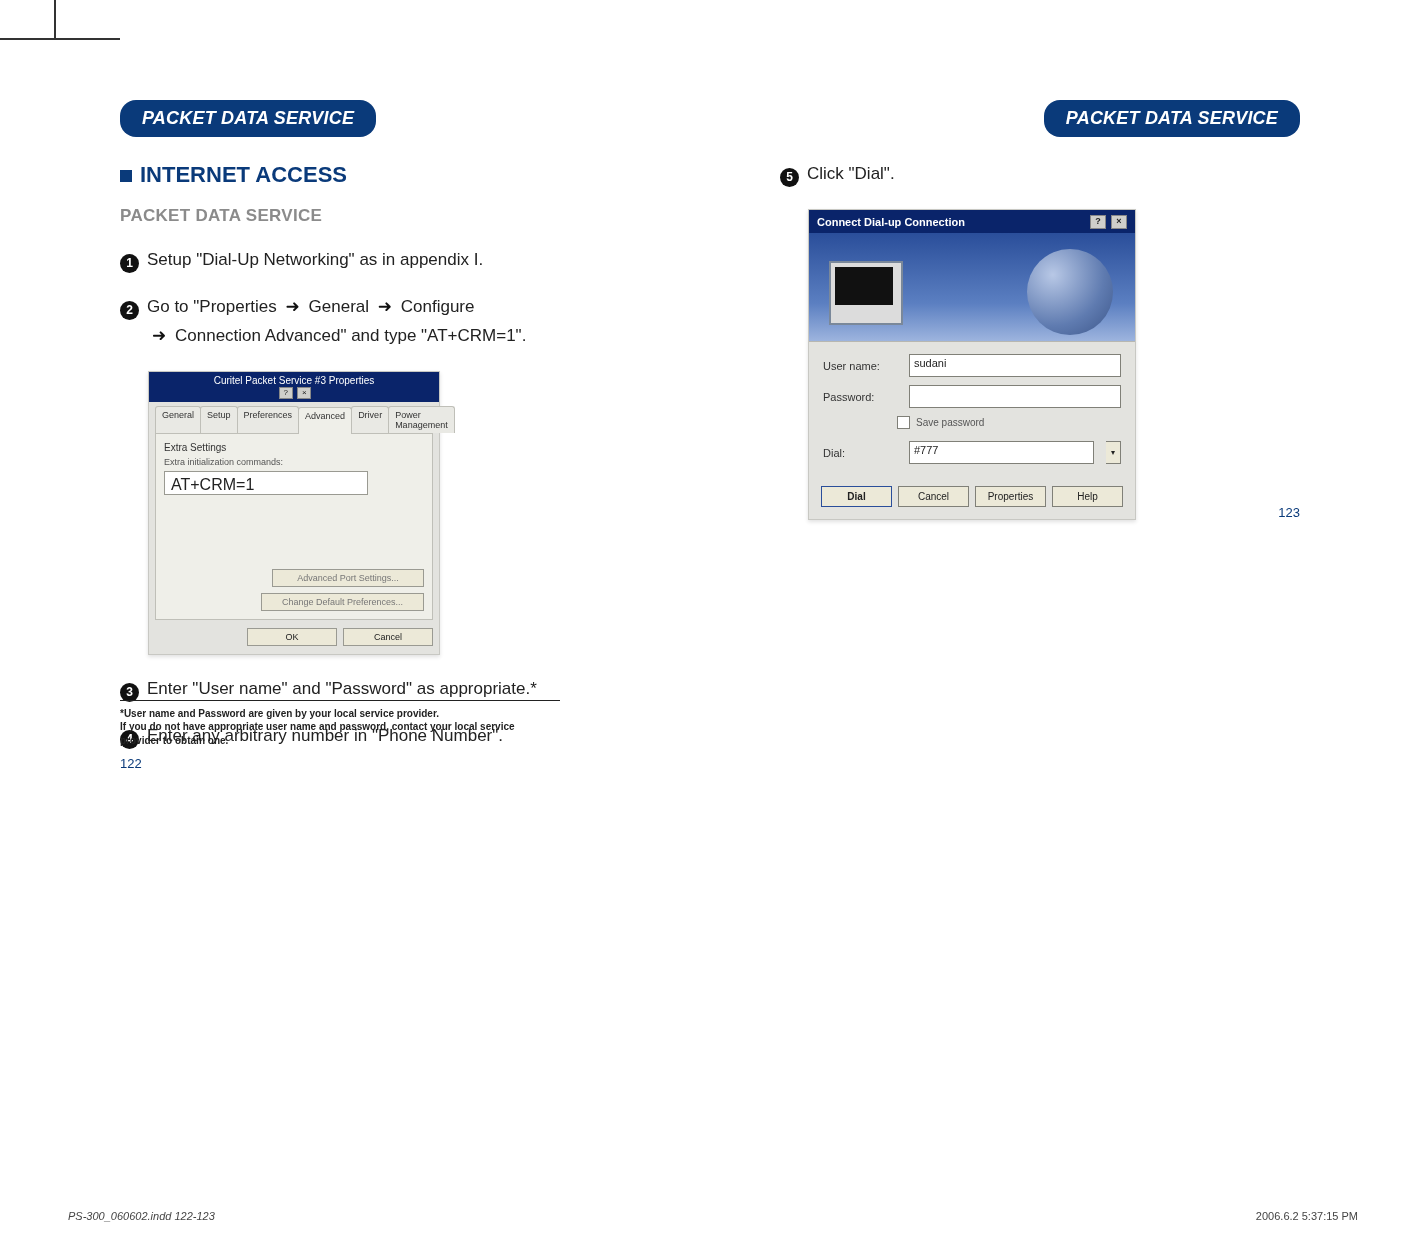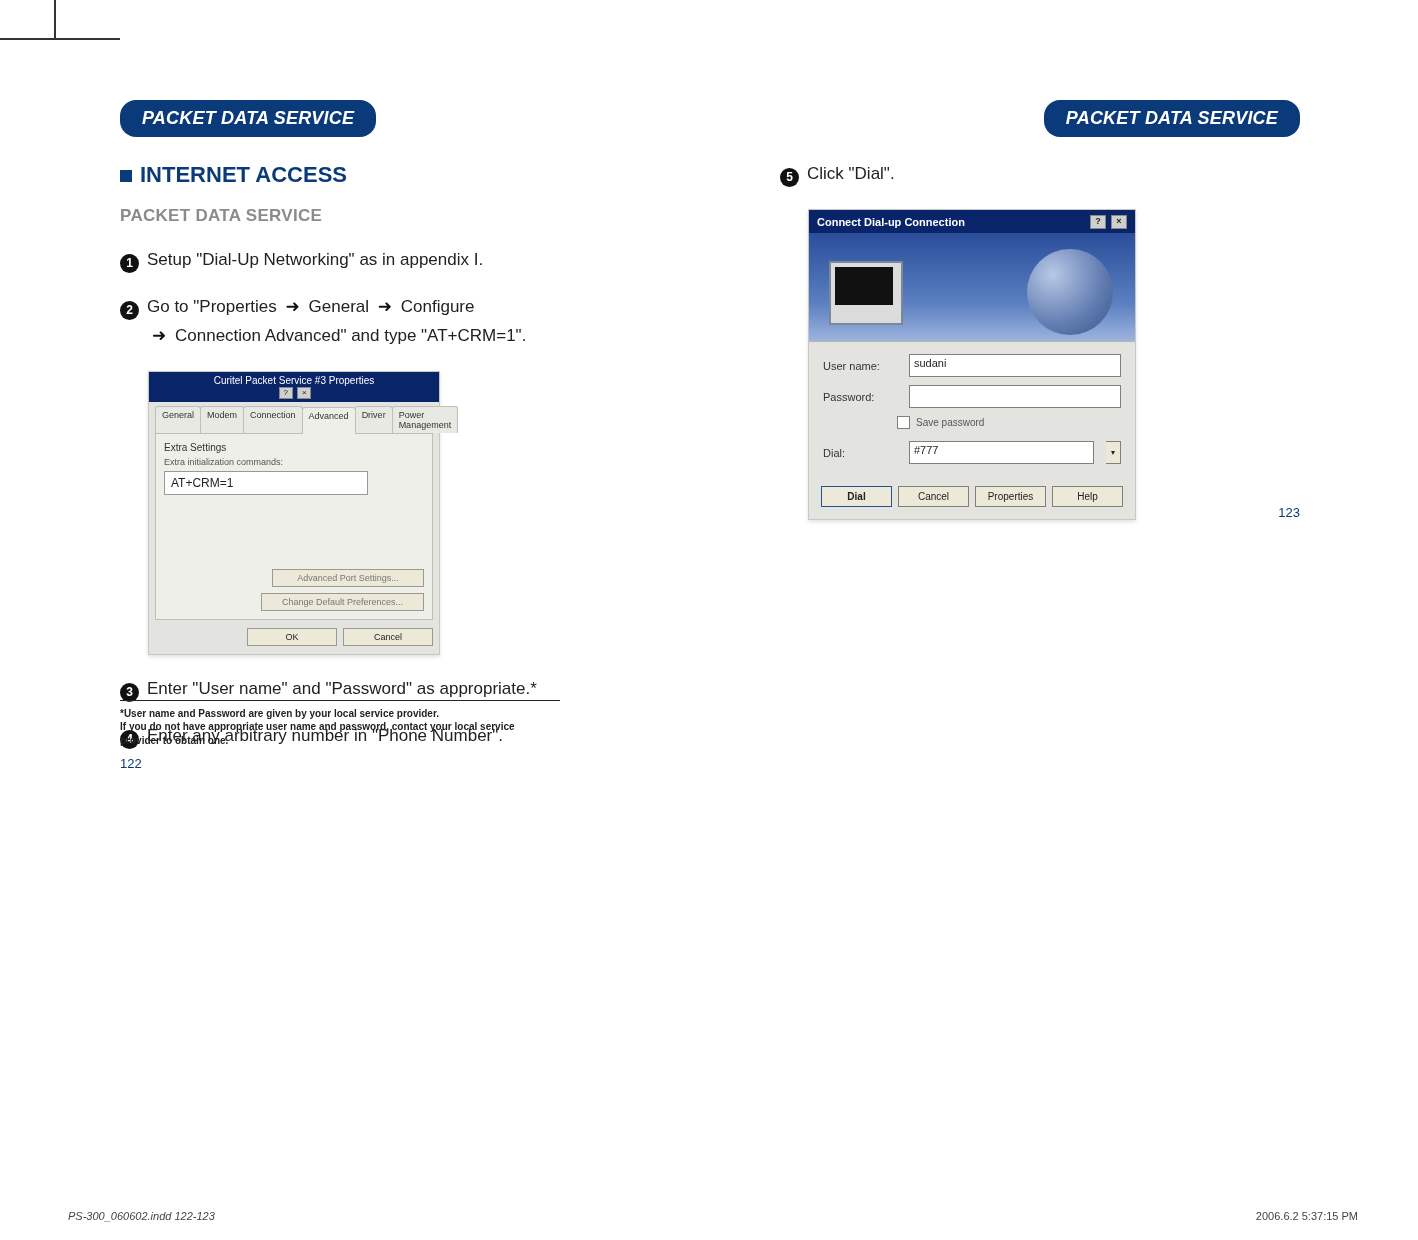--- a/index.html
+++ b/index.html
@@ -34,21 +34,21 @@
   .s1 .winbtns span{display:inline-block;width:12px;height:10px;background:#cfcfcb;
                     border:1px solid #888;margin-left:2px;font-size:8px;line-height:9px;
                     text-align:center;color:#222;}
   .s1 .tabs{display:flex;gap:0;padding:4px 6px 0 6px;font-size:9px;color:#333;}
   .s1 .tab{background:#e9e9e4;border:1px solid #bfbfb8;border-bottom:none;padding:3px 6px;
            border-radius:3px 3px 0 0;margin-right:-1px;}
   .s1 .tab.active{background:#efefe9;position:relative;top:1px;}
   .s1 .panel{background:#efefe9;margin:0 6px 8px 6px;border:1px solid #bfbfb8;padding:8px;}
   .s1 .group-lbl{font-size:10px;color:#333;margin-bottom:4px;}
   .s1 .hint{font-size:9px;color:#555;margin-bottom:4px;}
-  .s1 .tb{border:1px solid #9a9a92;background:#fff;padding:4px 6px;font-size:12px;color:#222;
+  .s1 .tb{border:1px solid #9a9a92;background:#fff;padding:4px 6px;font-size:16px;color:#222;
           width:190px;height:14px;}
   .s1 .btnrow{display:flex;flex-direction:column;align-items:flex-end;gap:6px;margin-top:74px;}
   .s1 .btn,.s1 .okcancel .btn2{background:#ece9d8;border:1px solid #9a9a92;font-size:9px;
           padding:3px 20px;color:#777;min-width:110px;text-align:center;}
   .s1 .okcancel{display:flex;justify-content:flex-end;gap:6px;padding:0 6px 8px 0;}
   .s1 .okcancel .btn2{min-width:48px;color:#222;}
   
   .s2{width:326px;margin-left:28px;}
   .s2 .titlebar{background:#0a246a;color:#fff;font-size:11px;padding:4px 8px;display:flex;
                justify-content:space-between;align-items:center;font-weight:700;}
@@ -130,22 +130,22 @@
         <div class="shot s1">
           <div class="titlebar">
             <span>Curitel Packet Service #3 Properties</span>
             <span class="winbtns">
               <span>?</span>
               <span>×</span>
             </span>
           </div>
           <div class="tabs">
             <span class="tab">General</span>
-            <span class="tab">Modem</span>
-            <span class="tab">Connection</span>
+            <span class="tab">Setup</span>
+            <span class="tab">Preferences</span>
             <span class="tab active">Advanced</span>
             <span class="tab">Driver</span>
             <span class="tab">Power Management</span>
           </div>
           <div class="panel">
             <div class="group-lbl">Extra Settings</div>
             <div class="hint">Extra initialization commands:</div>
             <div class="tb">AT+CRM=1</div>
             <div class="btnrow">
               <div class="btn">Advanced Port Settings...</div>

